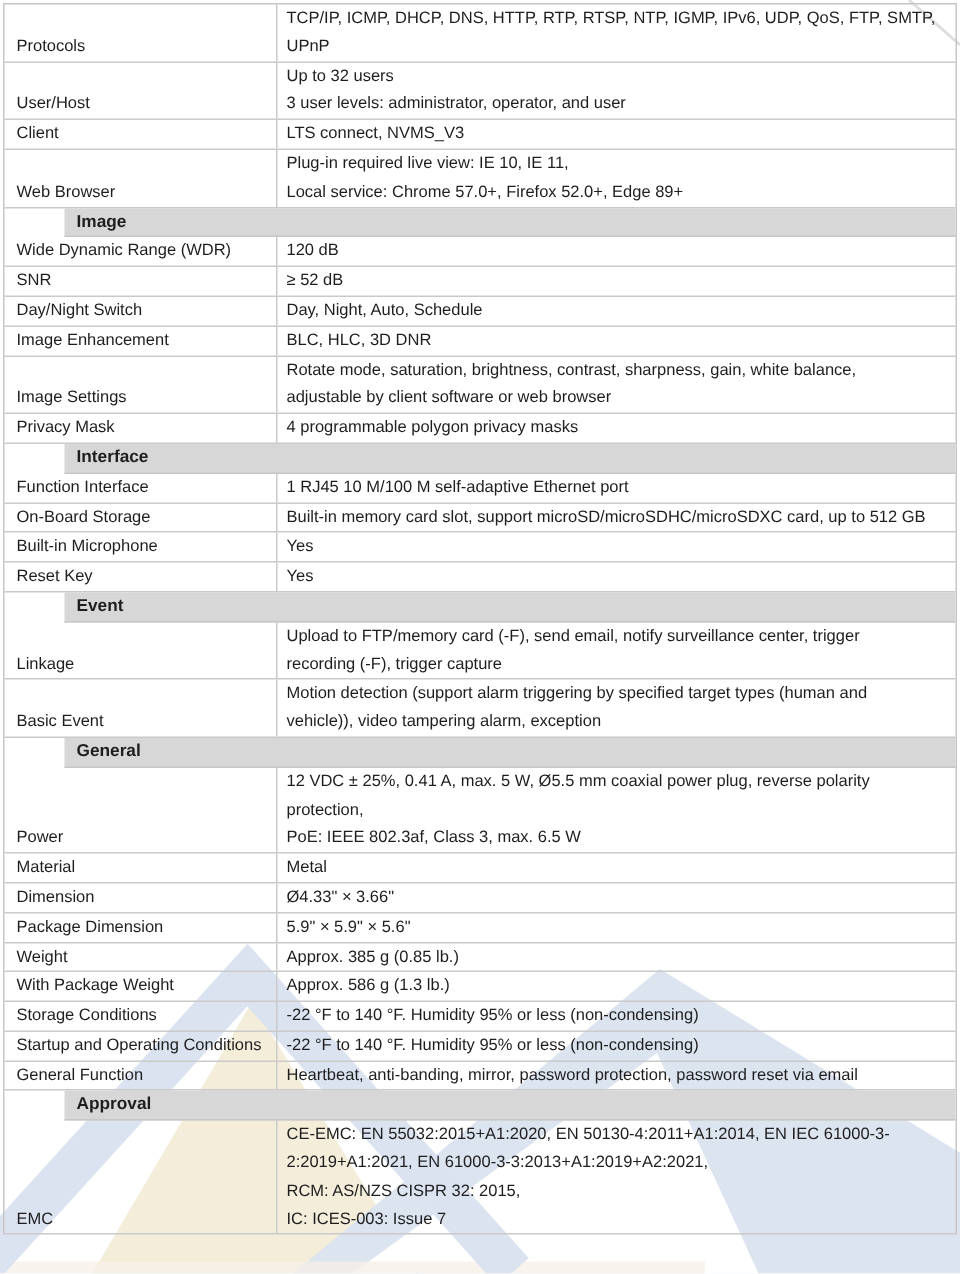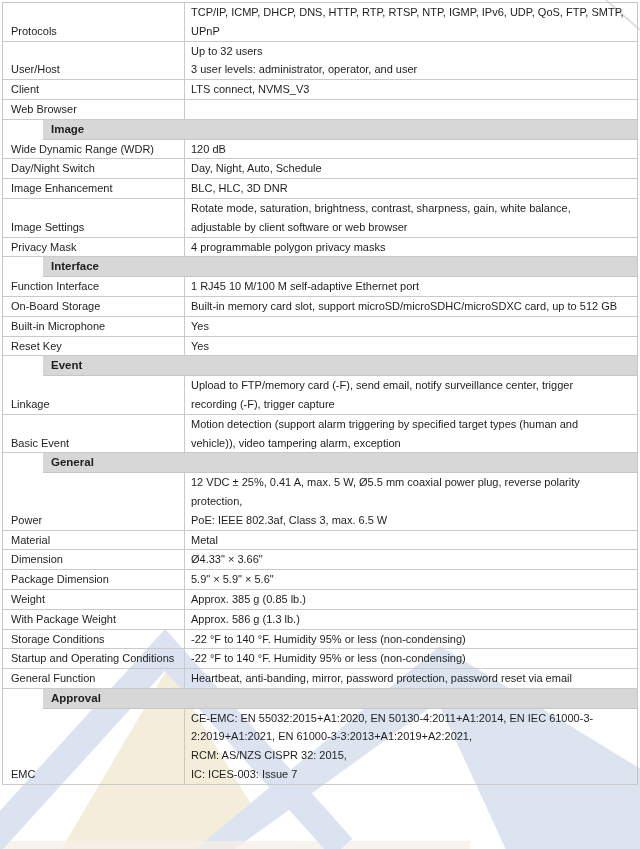--- a/index.html
+++ b/index.html
@@ -99,28 +99,40 @@
           <span>Client</span>
         </div>
         <div class="cell cell-value">
           <div class="vline">LTS connect, NVMS_V3</div>
         </div>
       </div>
       <div class="spec-row">
         <div class="cell cell-label">
           <span>Web Browser</span>
         </div>
+        <div class="cell cell-value">
+          <div class="vline">Plug-in required live view: IE 10, IE 11,</div>
+          <div class="vline">Local service: Chrome 57.0+, Firefox 52.0+, Edge 89+</div>
+        </div>
       </div>
       <div class="section-row">Image</div>
       <div class="spec-row">
         <div class="cell cell-label">
           <span>Wide Dynamic Range (WDR)</span>
         </div>
         <div class="cell cell-value">
           <div class="vline">120 dB</div>
+        </div>
+      </div>
+      <div class="spec-row">
+        <div class="cell cell-label">
+          <span>SNR</span>
+        </div>
+        <div class="cell cell-value">
+          <div class="vline">≥ 52 dB</div>
         </div>
       </div>
       <div class="spec-row">
         <div class="cell cell-label">
           <span>Day/Night Switch</span>
         </div>
         <div class="cell cell-value">
           <div class="vline">Day, Night, Auto, Schedule</div>
         </div>
       </div>

